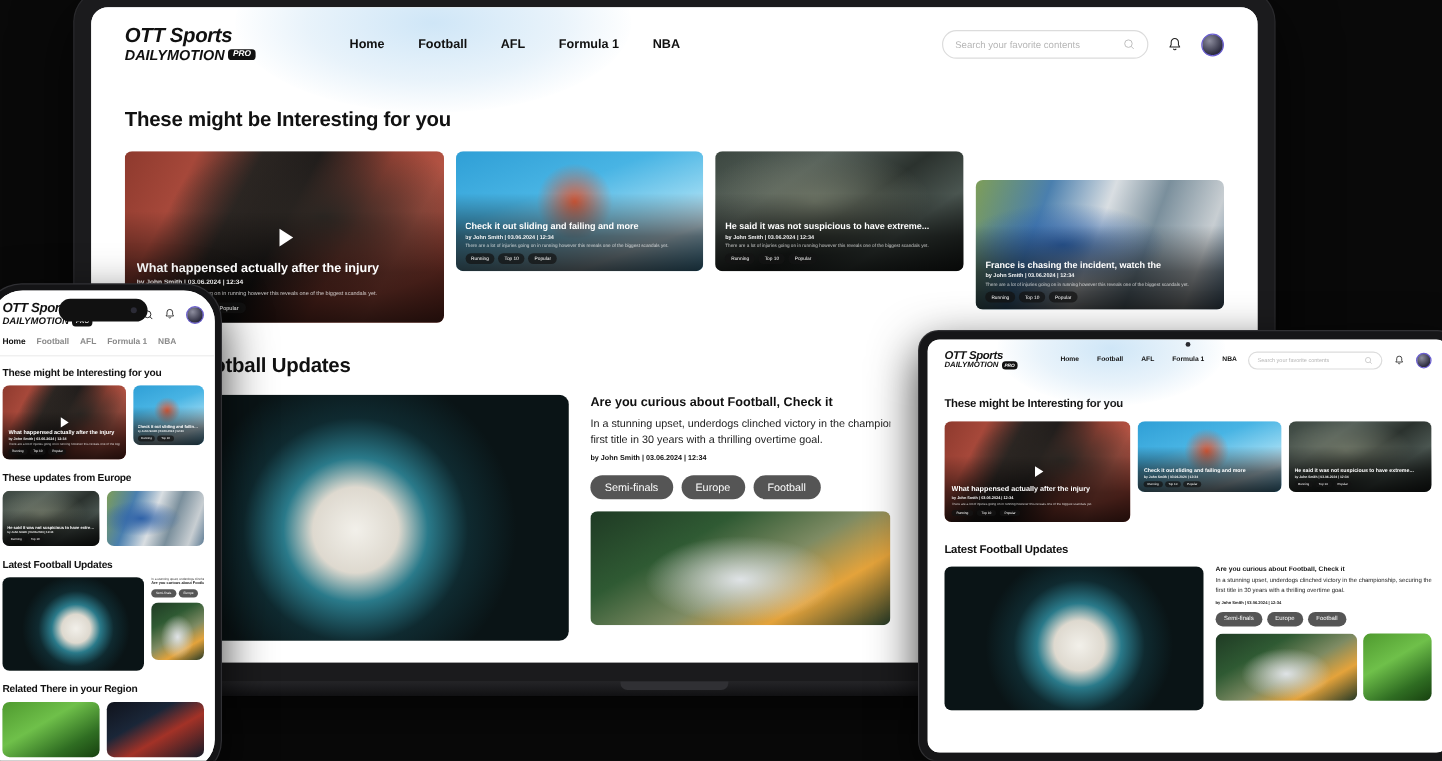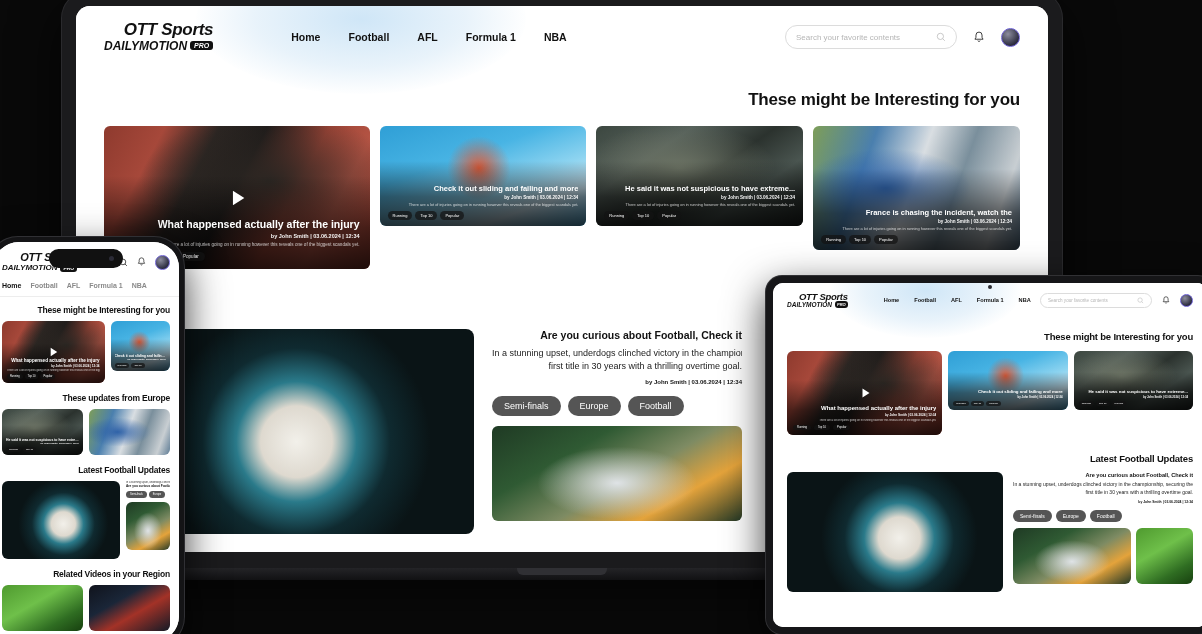--- a/index.html
+++ b/index.html
@@ -5,21 +5,21 @@
   * { box-sizing: border-box; margin: 0; padding: 0; }
   html, body {
     width: 1202px; height: 634px;
     background: #0a0a0a;
     font-family: "Liberation Sans", sans-serif;
     overflow: hidden;
   }
   .stage { position: relative; width: 1202px; height: 634px; background: #090909; overflow: hidden; }
 
   
-  .site { background: #ffffff; width: 100%; height: 100%; overflow: hidden; position: relative; text-align: right; }
+  .site { background: #ffffff; width: 100%; height: 100%; overflow: hidden; position: relative; }
   .topbar { display: flex; align-items: center; position: relative; }
   .glow {
     position: absolute; border-radius: 50%;
     background: radial-gradient(ellipse at center, #cfe6f7 0%, rgba(214,233,247,0.55) 45%, rgba(255,255,255,0) 72%);
     pointer-events: none;
   }
   .brand { font-style: italic; font-weight: bold; letter-spacing: -0.3px; color: #111; line-height: 1.05; }
   .brand-sub { display: flex; align-items: center; gap: 3px; font-style: italic; font-weight: bold; color: #111; }
   .pro-badge { background: #111; color: #fff; border-radius: 3px; font-style: italic; font-weight: bold; display: inline-block; }
   .navlist { display: flex; }
@@ -181,21 +181,21 @@
                   <div class="cby" style="font-size:4.6px; margin-top:2px;">by John Smith | 03.06.2024 | 12:34</div>
                   <div class="cdesc" style="font-size:3.9px; margin-top:2px;">There are a lot of injuries going on in running however this reveals one of the biggest scandals yet.</div>
                   <div class="tags" style="gap:3px; margin-top:4px;">
                     <div class="tag" style="font-size:4px; padding:2px 5px;">Running</div>
                     <div class="tag" style="font-size:4px; padding:2px 5px;">Top 10</div>
                     <div class="tag" style="font-size:4px; padding:2px 5px;">Popular</div>
                   </div>
                 </div>
               </div>
 
-              <div class="card ph-cycle" style="width:215px; height:124px;">
+              <div class="card ph-cycle" style="width:215px; height:108px;margin-top:24px;">
                 <div class="shade"></div>
                 <div class="meta" style="padding:0 8px 6px 8px;">
                   <div class="ctitle" style="font-size:7.5px;">France is chasing the incident, watch the</div>
                   <div class="cby" style="font-size:4.6px; margin-top:2px;">by John Smith | 03.06.2024 | 12:34</div>
                   <div class="cdesc" style="font-size:3.9px; margin-top:2px;">There are a lot of injuries going on in running however this reveals one of the biggest scandals yet.</div>
                   <div class="tags" style="gap:3px; margin-top:4px;">
                     <div class="tag" style="font-size:4px; padding:2px 5px;">Running</div>
                     <div class="tag" style="font-size:4px; padding:2px 5px;">Top 10</div>
                     <div class="tag" style="font-size:4px; padding:2px 5px;">Popular</div>
                   </div>
@@ -319,21 +319,21 @@
                 <div style="font-size:2.6px; color:#333; overflow:hidden; white-space:nowrap;">In a stunning upset, underdogs clinched victory in the championship, securing their</div>
                 <div style="font-size:3.2px; font-weight:bold; color:#111; overflow:hidden; white-space:nowrap;">Are you curious about Football, Check it</div>
                 <div class="tags" style="gap:2px; margin-top:3px;">
                   <div class="tag" style="font-size:2.6px; padding:2px 4px;">Semi-finals</div>
                   <div class="tag" style="font-size:2.6px; padding:2px 4px;">Europe</div>
                 </div>
                 <div class="card ph-legs" style="width:100%; height:48px; margin-top:4px;"></div>
               </div>
             </div>
 
-            <div class="sec-title" style="font-size:8.5px; margin-top:10px;">Related Videos in your Region</div>
+            <div class="sec-title" style="font-size:8.5px; margin-top:10px;">Related There in your Region</div>
             <div style="display:flex; gap:6px; margin-top:6px;">
               <div class="card ph-field" style="width:96px; height:46px;"></div>
               <div class="card ph-night" style="width:96px; height:46px;"></div>
             </div>
           </div>
 
         </div>
       </div>
     </div>
   </div>

